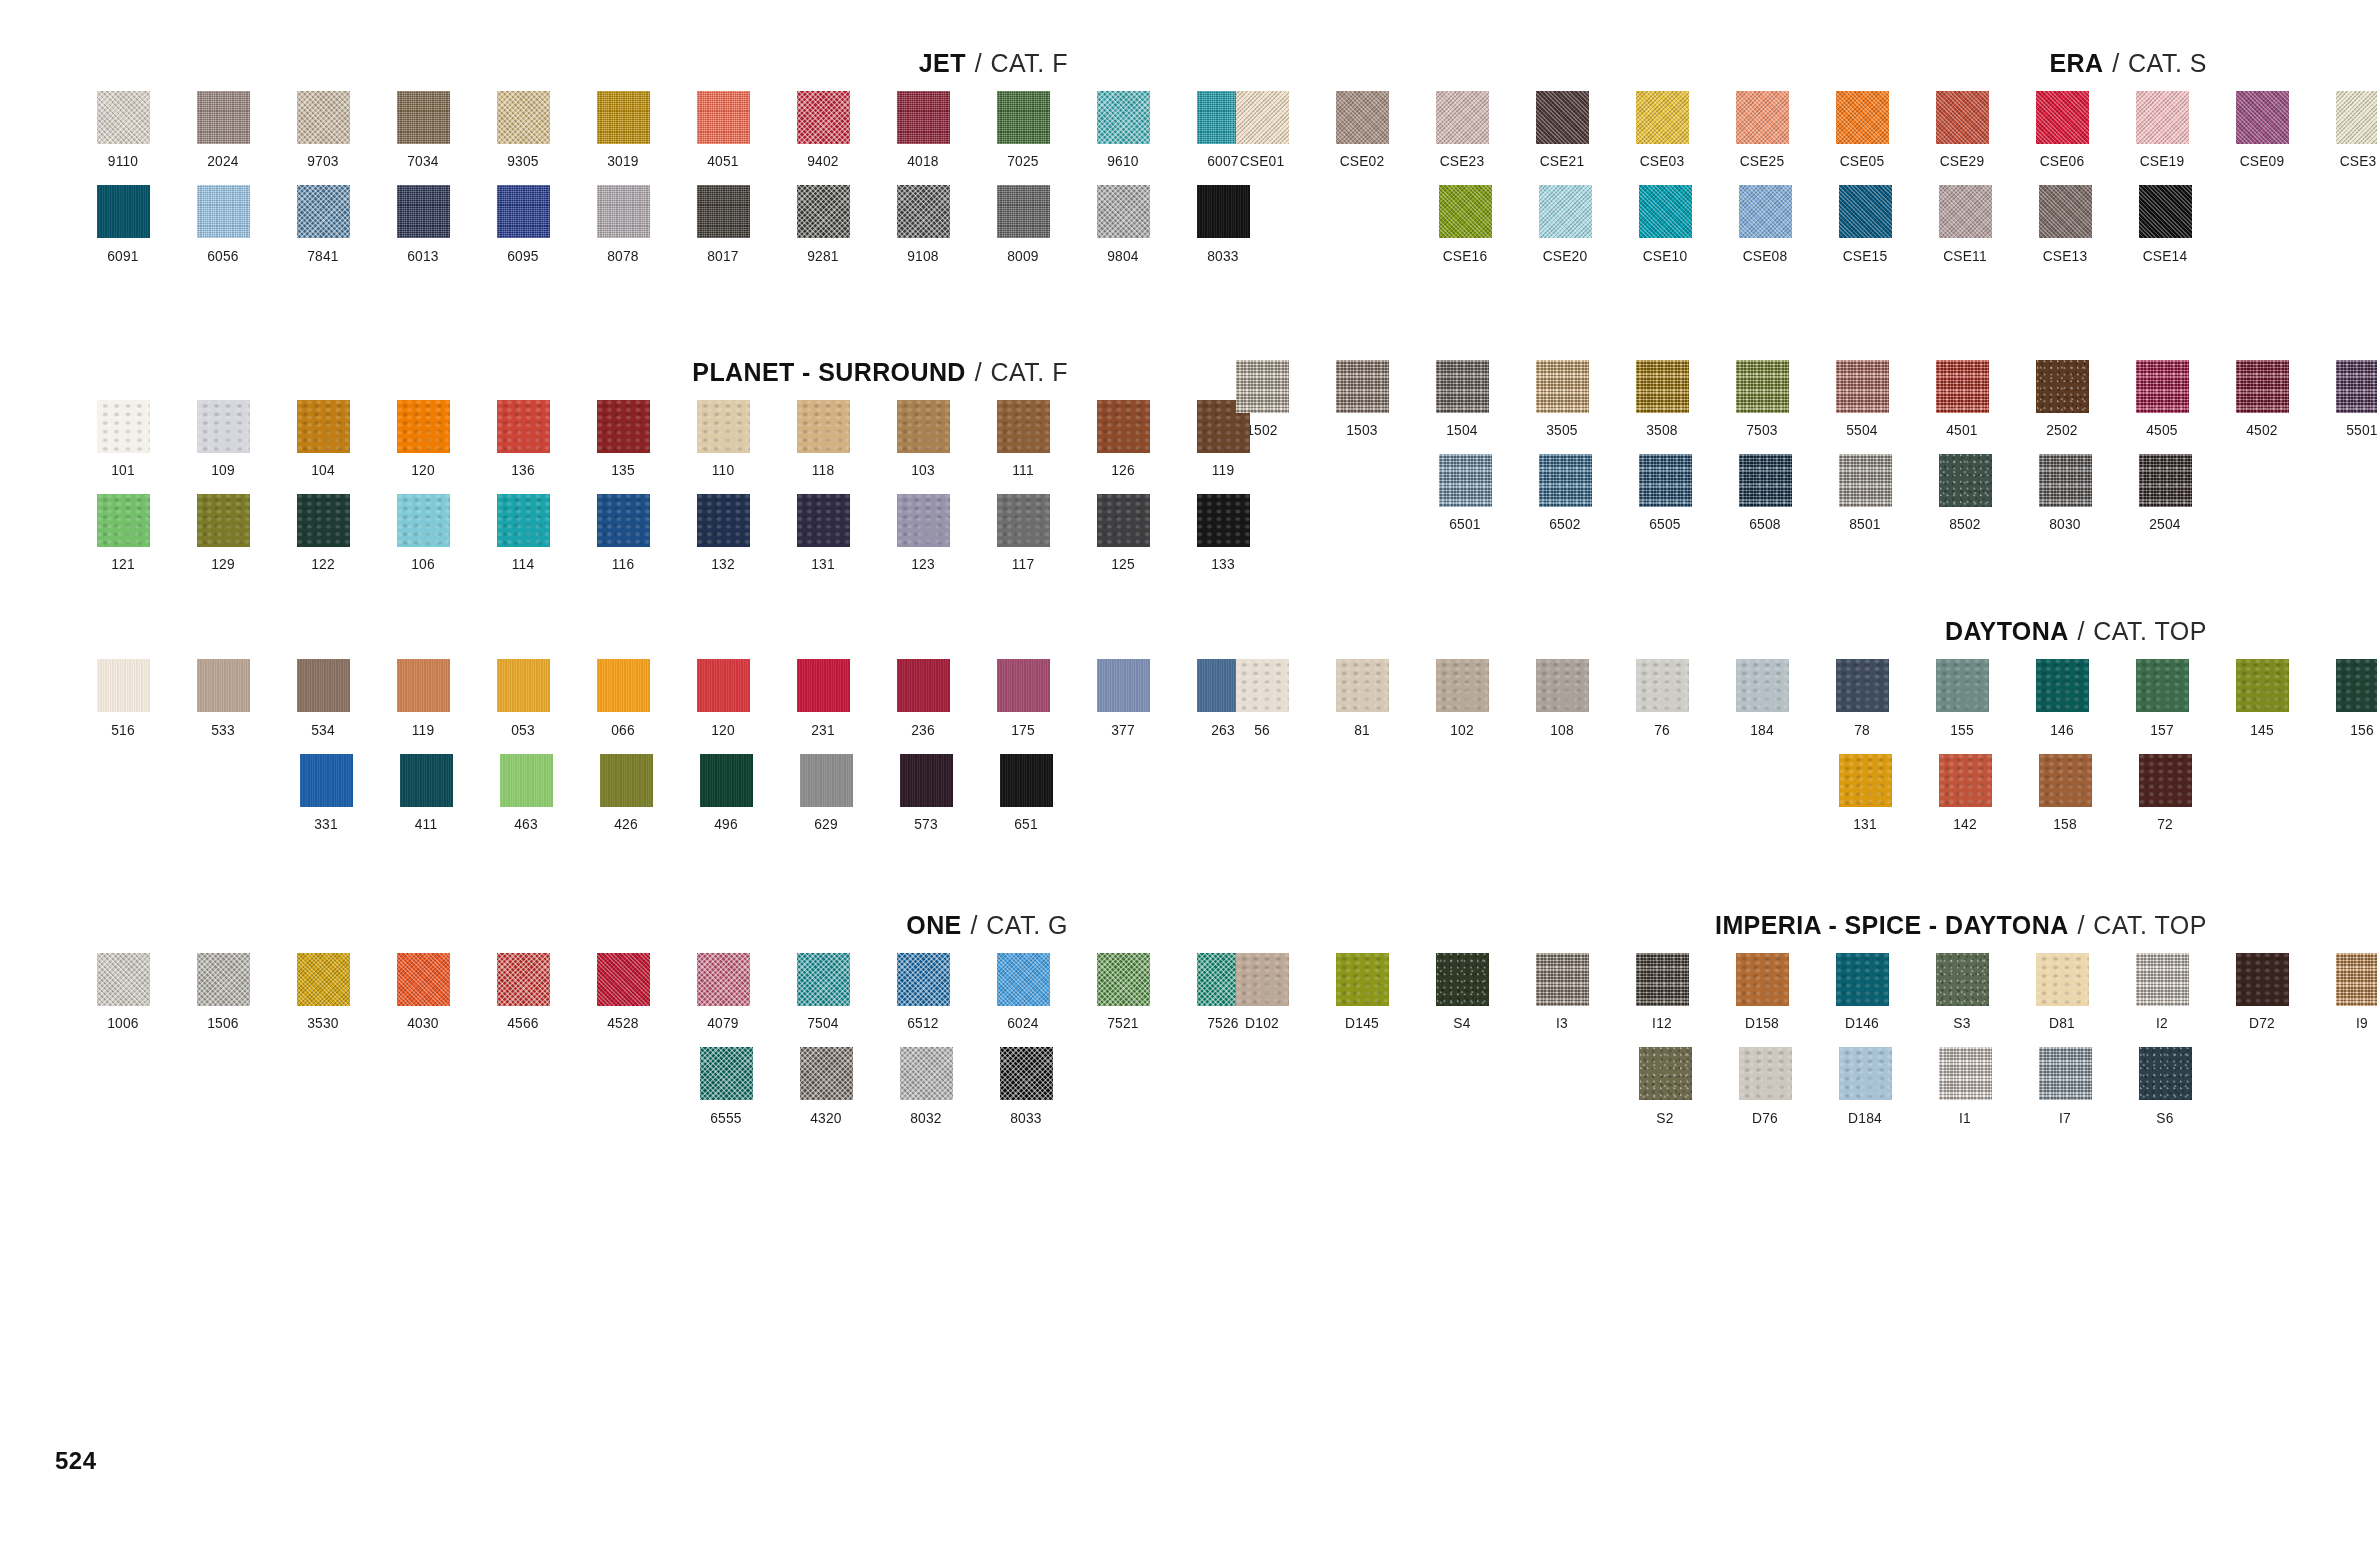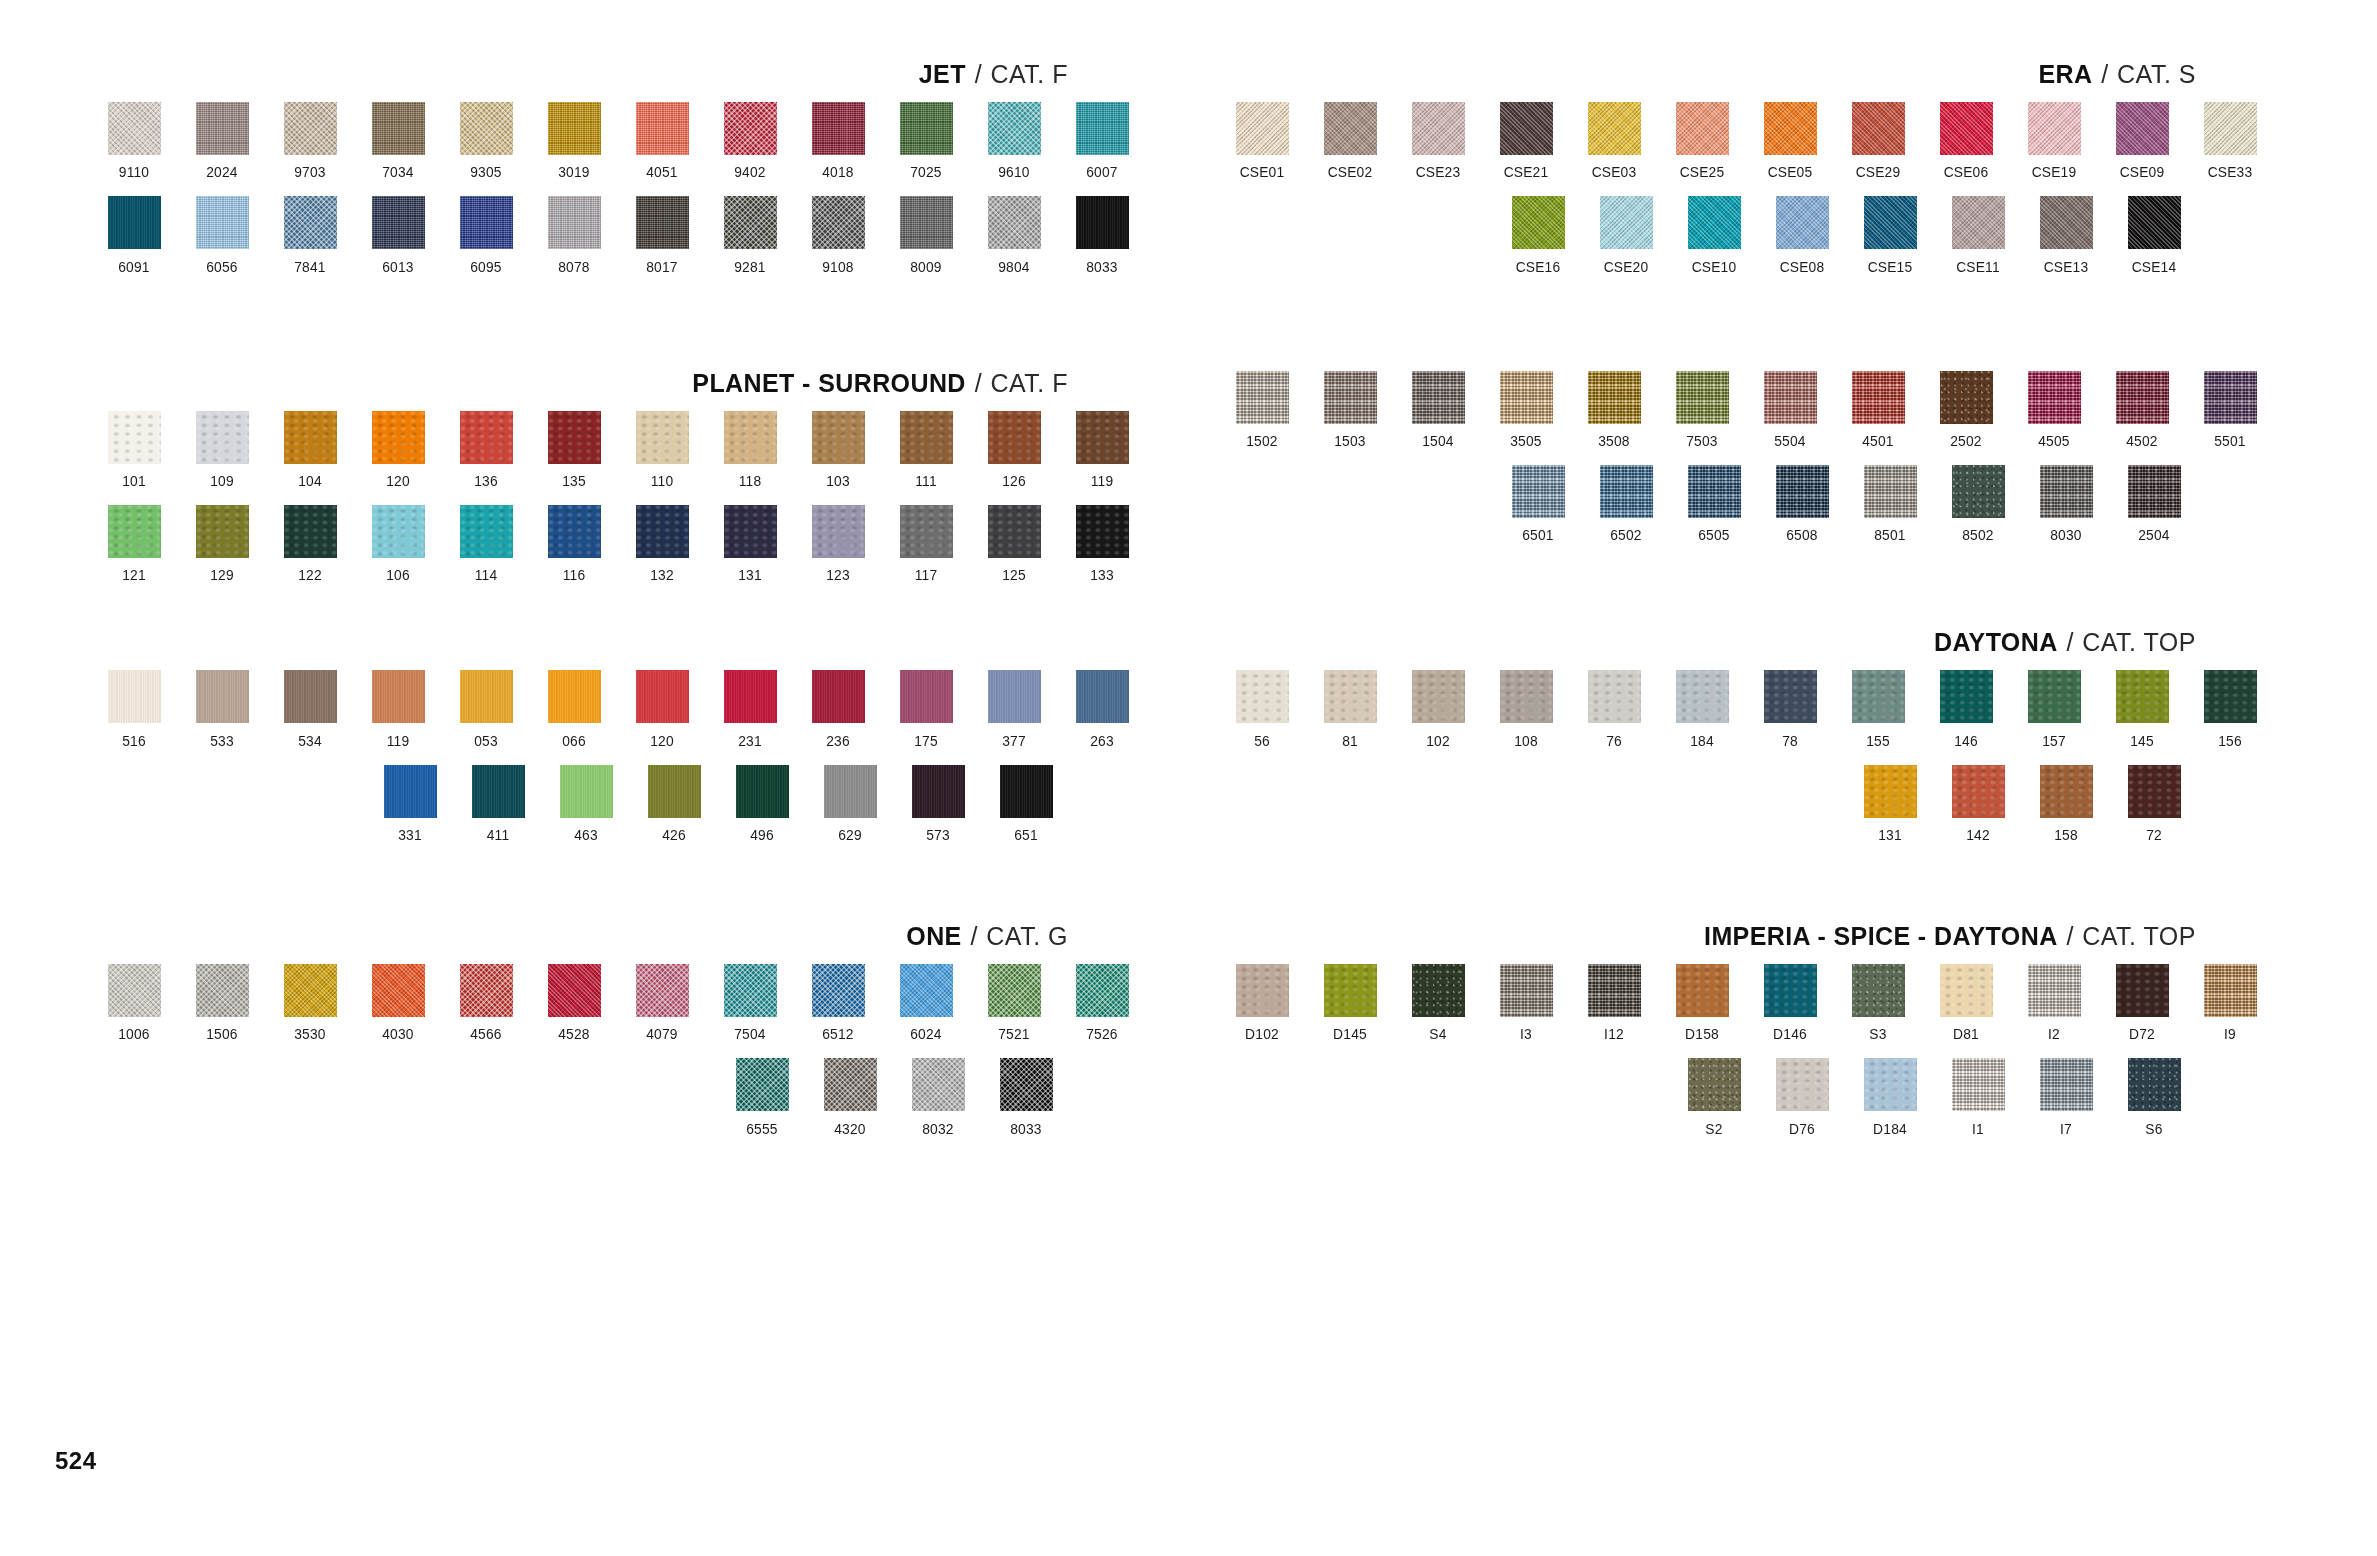--- a/index.html
+++ b/index.html
@@ -13,21 +13,21 @@
     font-family: "Liberation Sans", sans-serif;
     color: #1a1a1a;
     position: relative;
     overflow: hidden;
   }
 
   .page {
     position: relative;
     width: 2288px;
     height: 1557px;
-    padding: 16px;
+    padding: 5px;
   }
 
   .columns {
     display: flex;
     flex-direction: row;
     width: 100%;
     height: 100%;
     padding: 46px 36px 0 36px;
     gap: 0;
   }
@@ -72,21 +72,21 @@
     font-size: 25px;
     font-weight: 300;
     color: #2a2a2a;
     letter-spacing: 0.5px;
   }
 
   
   .sw-row {
     display: flex;
     flex-direction: row;
-    gap: 4px;
+    gap: 16px;
     margin-bottom: 3.8px;
   }
   .sw-row.align-right { justify-content: flex-end; }
 
   .sw-cell {
     width: 84px;
     flex: 0 0 84px;
     display: flex;
     flex-direction: column;
     align-items: center;

